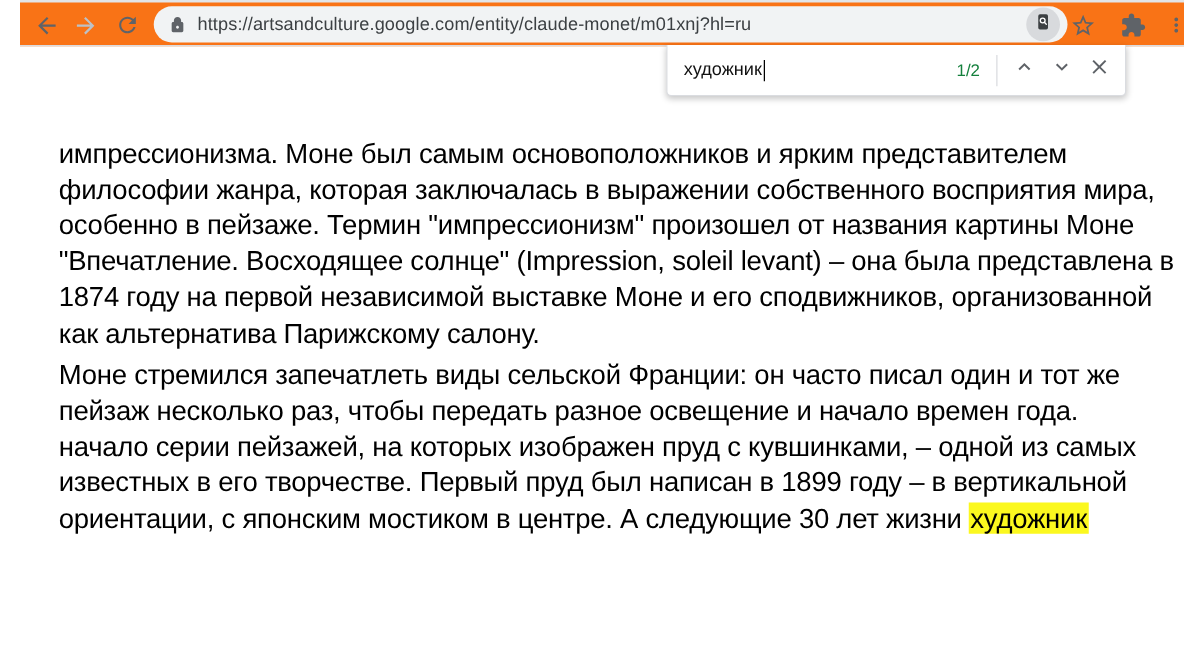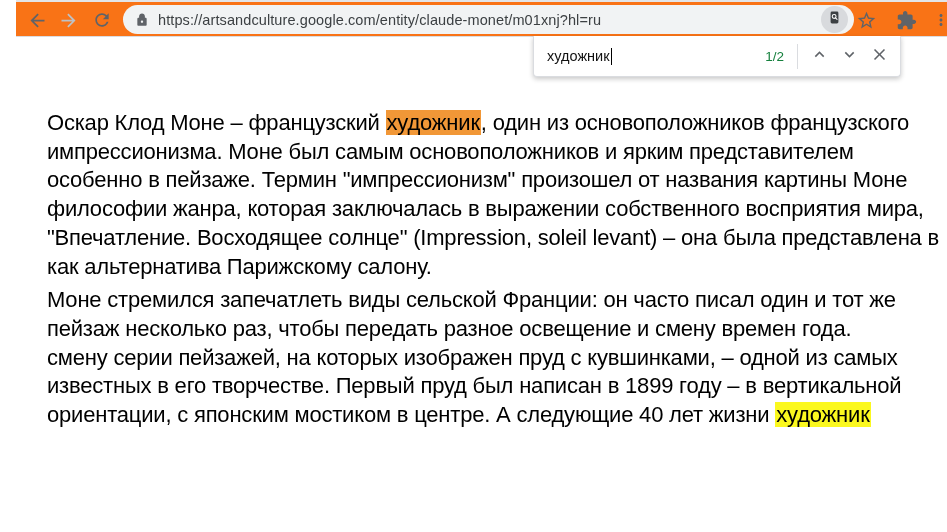--- a/index.html
+++ b/index.html
@@ -138,27 +138,27 @@
     <span>
       <svg width="19" height="19" viewBox="0 0 24 24">
           <path fill="#5f6368" d="M19 6.41L17.59 5 12 10.59 6.41 5 5 6.41 10.59 12 5 17.59 6.41 19 12 13.41 17.59 19 19 17.59 13.41 12z"></path>
         </svg>
     </span>
   </div>
 </div>
 
 <div class="article">
     <div class="paragraph">
-      <div class="line"><span>Оскар Клод Моне – французский </span><span class="hl active">художник</span><span>, один из основоположников французского</span></div>
       <div class="line"><span>импрессионизма. Моне был самым основоположников и ярким представителем</span></div>
+      <div class="line"><span>философии жанра, которая заключалась в выражении собственного восприятия мира,</span></div>
       <div class="line"><span>особенно в пейзаже. Термин "импрессионизм" произошел от названия картины Моне</span></div>
-      <div class="line"><span>философии жанра, которая заключалась в выражении собственного восприятия мира,</span></div>
       <div class="line"><span>"Впечатление. Восходящее солнце" (Impression, soleil levant) – она была представлена в</span></div>
+      <div class="line"><span>1874 году на первой независимой выставке Моне и его сподвижников, организованной</span></div>
       <div class="line"><span>как альтернатива Парижскому салону.</span></div>
     </div>
     <div class="paragraph">
       <div class="line"><span>Моне стремился запечатлеть виды сельской Франции: он часто писал один и тот же</span></div>
-      <div class="line"><span>пейзаж несколько раз, чтобы передать разное освещение и смену времен года.</span></div>
-      <div class="line"><span>смену серии пейзажей, на которых изображен пруд с кувшинками, – одной из самых</span></div>
+      <div class="line"><span>пейзаж несколько раз, чтобы передать разное освещение и начало времен года.</span></div>
+      <div class="line"><span>начало серии пейзажей, на которых изображен пруд с кувшинками, – одной из самых</span></div>
       <div class="line"><span>известных в его творчестве. Первый пруд был написан в 1899 году – в вертикальной</span></div>
-      <div class="line"><span>ориентации, с японским мостиком в центре. А следующие 40 лет жизни </span><span class="hl match">художник</span></div>
+      <div class="line"><span>ориентации, с японским мостиком в центре. А следующие 30 лет жизни </span><span class="hl match">художник</span></div>
     </div>
   </div>
 
 </body></html>

